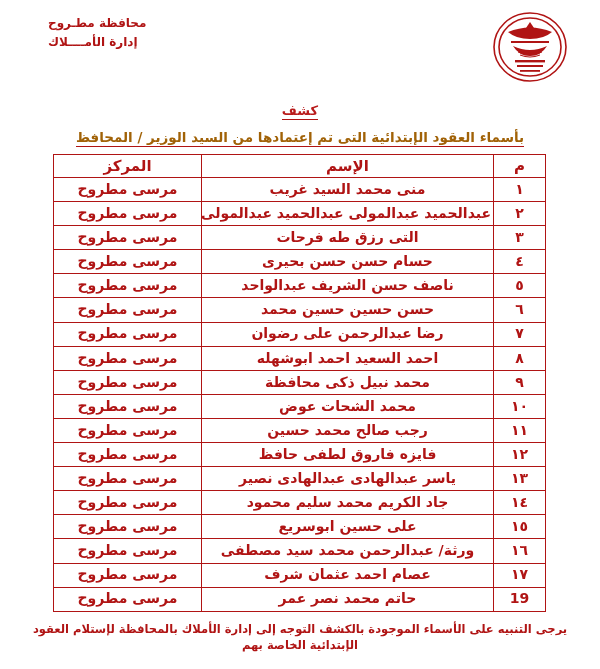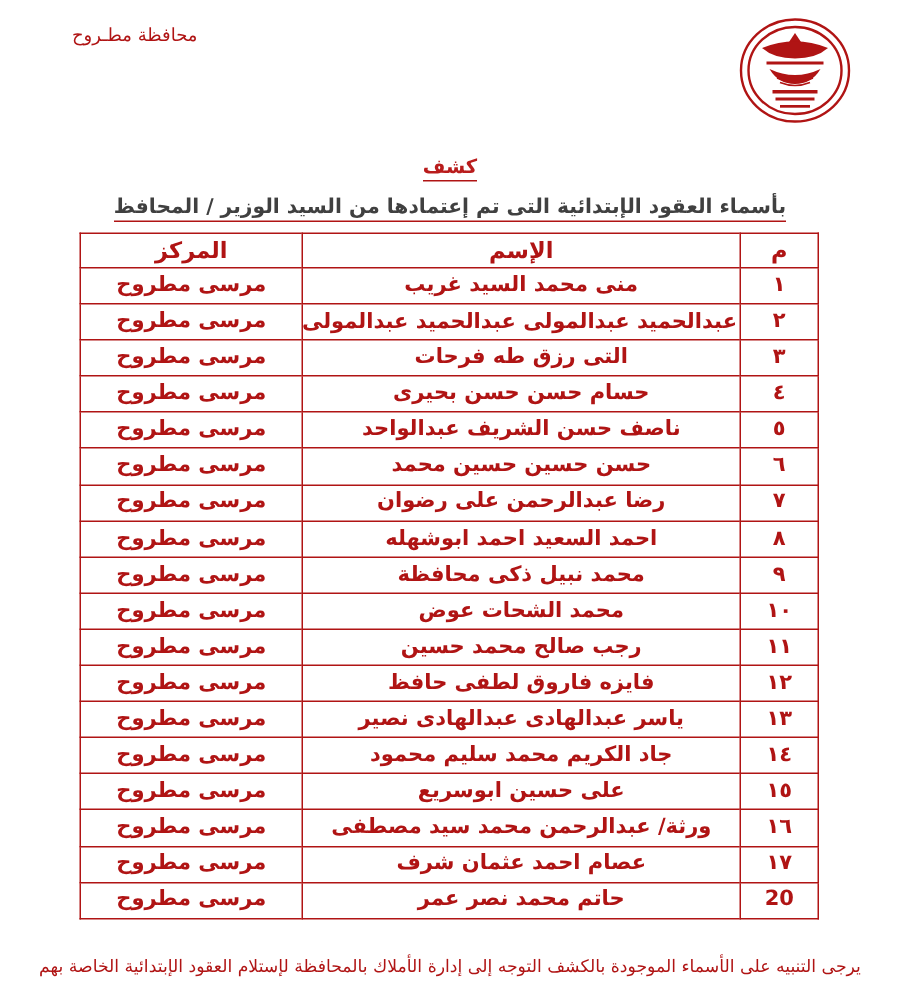--- a/index.html
+++ b/index.html
@@ -27,21 +27,21 @@
   .header {
     display: flex;
     flex-direction: row-reverse;
     justify-content: space-between;
     align-items: flex-start;
     height: 86px;
   }
   .header-text {
     text-align: left;
     color: #b01414;
-    font-weight: normal;
+    font-weight: bold;
     line-height: 1.55;
     padding-top: 6px;
     padding-left: 30px;
     font-size: 11.5px;
     letter-spacing: 0.5px;
   }
   .header-text div:nth-child(1) { font-size: 12px; letter-spacing: 3px;}
   .header-text div:nth-child(2) { font-size: 12px; }
   .header-text div:nth-child(3) { font-size: 12px; letter-spacing: 4px; }
 
@@ -64,21 +64,21 @@
     font-weight: bold;
     color: #b91c1c;
     border-bottom: 1.5px solid #b01414;
     padding-bottom: 1px;
     letter-spacing: 1px;
   }
   .doc-subtitle {
     margin-top: 9px;
     font-size: 13.5px;
     font-weight: bold;
-    color: #404040;
+    color: #a16207;
     letter-spacing: 0.2px;
     white-space: nowrap;
   }
   .doc-subtitle .underline {
     border-bottom: 1.5px solid #b01414;
     padding-bottom: 1px;
   }
 
   
   .table-wrap {
@@ -110,37 +110,38 @@
   col.c-num   { width: 52px; }
   col.c-name  { width: 292px; }
   col.c-center{ width: 148px; }
 
   td.num { font-size: 11.5px; }
   td.name { font-size: 11.5px; }
   td.center { font-size: 11px; }
 
   
   .footer {
-    margin-top: 23px;
+    margin-top: 9px;
     text-align: center;
     color: #b01414;
-    font-weight: normal;
+    font-weight: bold;
     font-size: 11.5px;
     letter-spacing: 0.1px;
     line-height: 1.4;
   }
 </style>
 </head>
 <body>
 
 <div class="page">
 
   <div class="header">
     <div class="header-text">
       <div>محافظة مطـروح</div>
+      <div>إدارة الأمــــلاك</div>
     </div>
 
     <div class="crest">
       <svg width="92" height="78" viewBox="0 0 92 78" xmlns="http://www.w3.org/2000/svg">
         <g fill="none" stroke="#b01414" stroke-width="1.6">
           <ellipse cx="46" cy="39" rx="36" ry="34"></ellipse>
           <ellipse cx="46" cy="39" rx="31" ry="29"></ellipse>
         </g>
         <g fill="#b01414">
           <path d="M46 14 l4 6 -4 3 -4 -3 z"></path>
@@ -260,21 +261,21 @@
           <td class="num">١٦</td>
           <td class="name">ورثة/ عبدالرحمن محمد سيد مصطفى</td>
           <td class="center">مرسى مطروح</td>
         </tr>
         <tr>
           <td class="num">١٧</td>
           <td class="name">عصام احمد عثمان شرف</td>
           <td class="center">مرسى مطروح</td>
         </tr>
         <tr>
-          <td class="num">20</td>
+          <td class="num">19</td>
           <td class="name">حاتم محمد نصر عمر</td>
           <td class="center">مرسى مطروح</td>
         </tr>
       </tbody>
     </table>
   </div>
 
   <div class="footer">يرجى التنبيه على الأسماء الموجودة بالكشف التوجه إلى إدارة الأملاك بالمحافظة لإستلام العقود الإبتدائية الخاصة بهم</div>
 
 </div>

